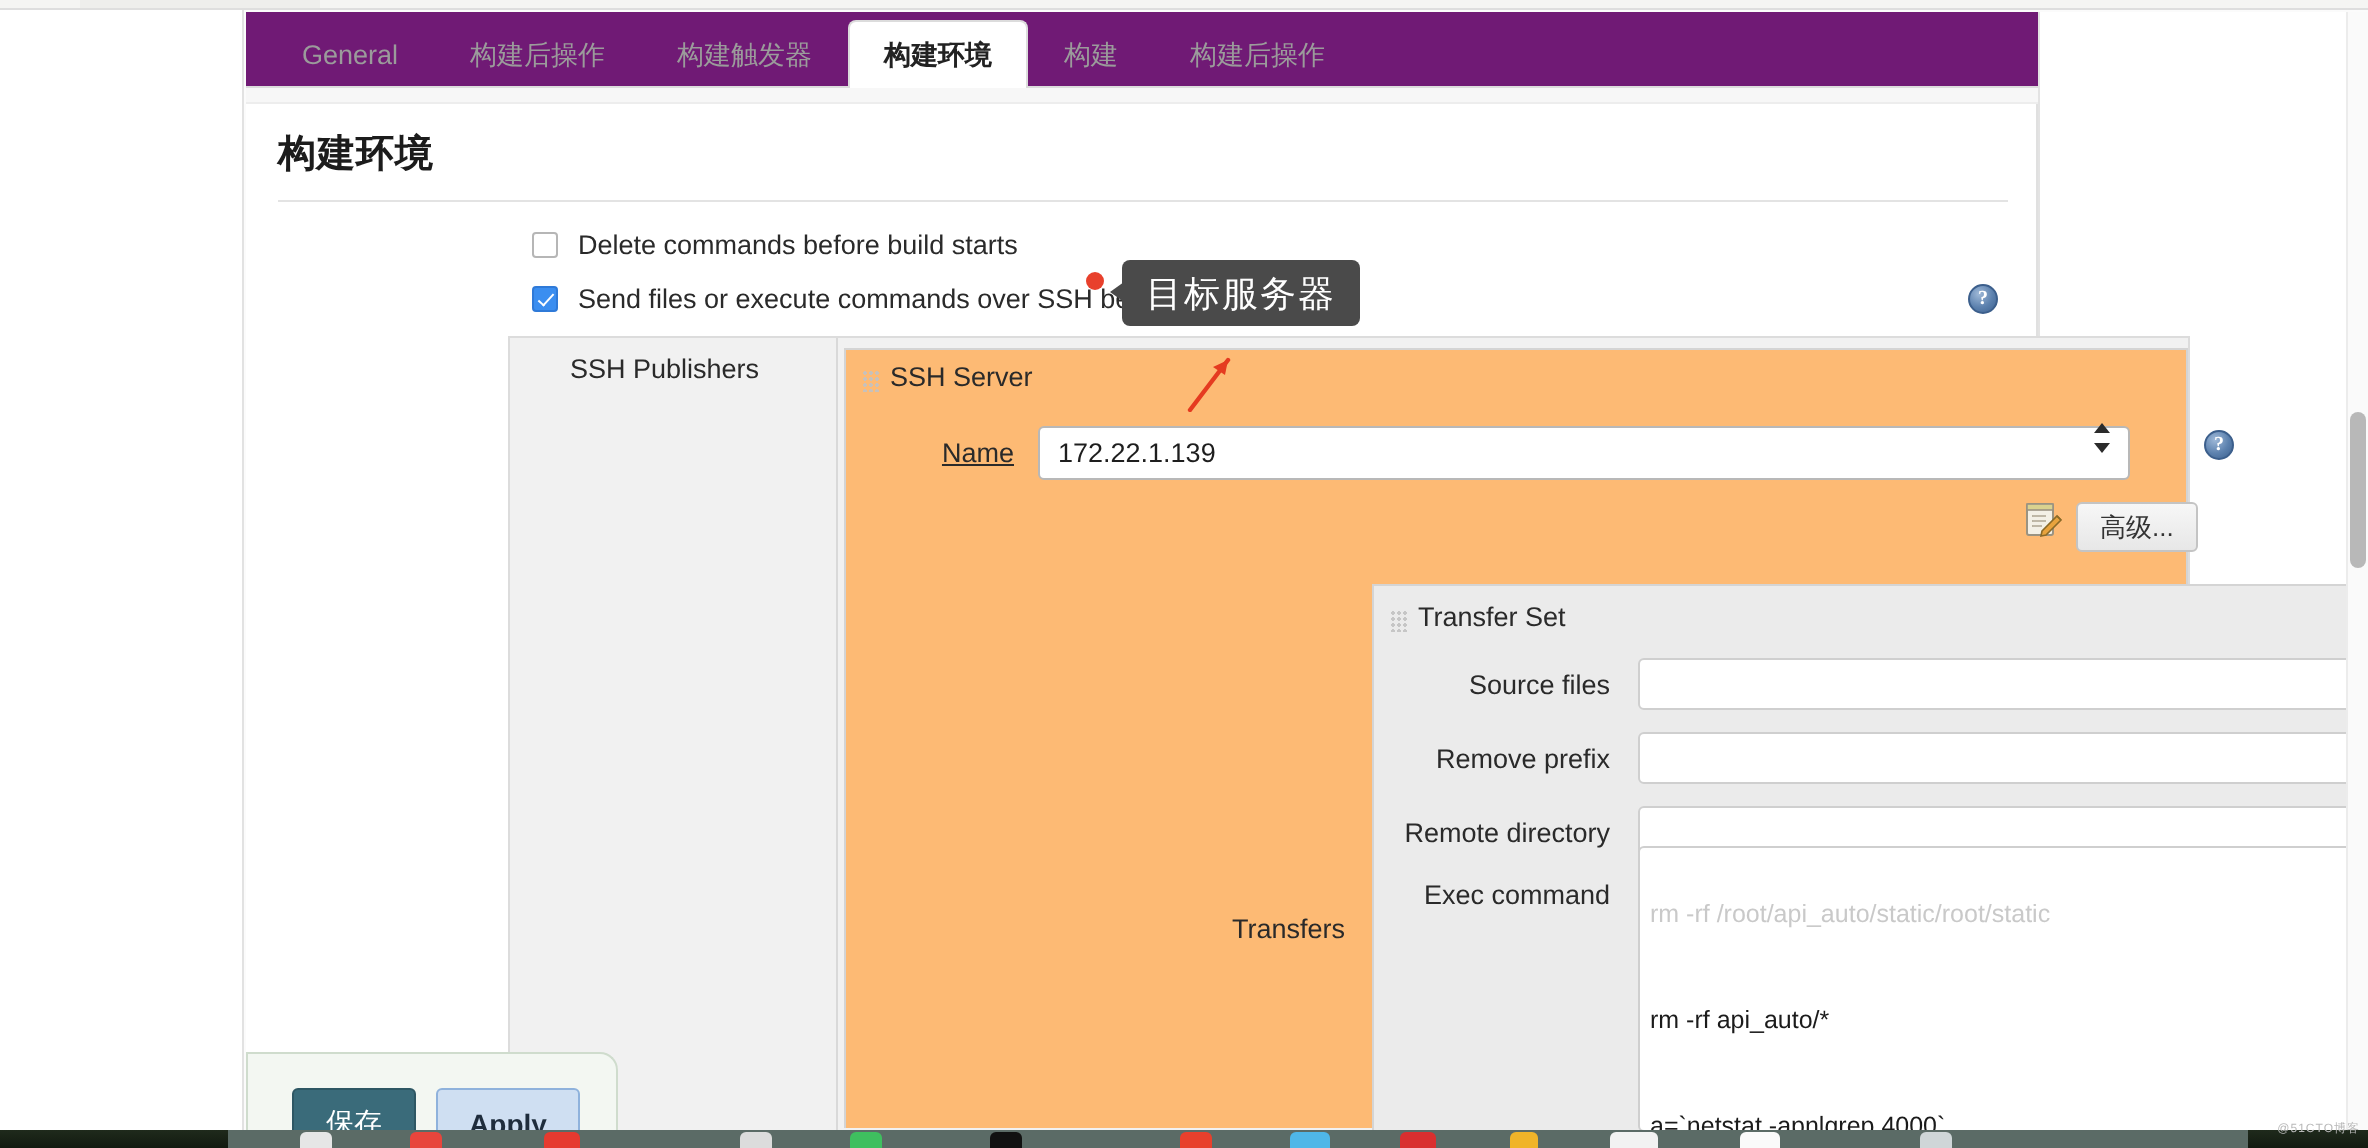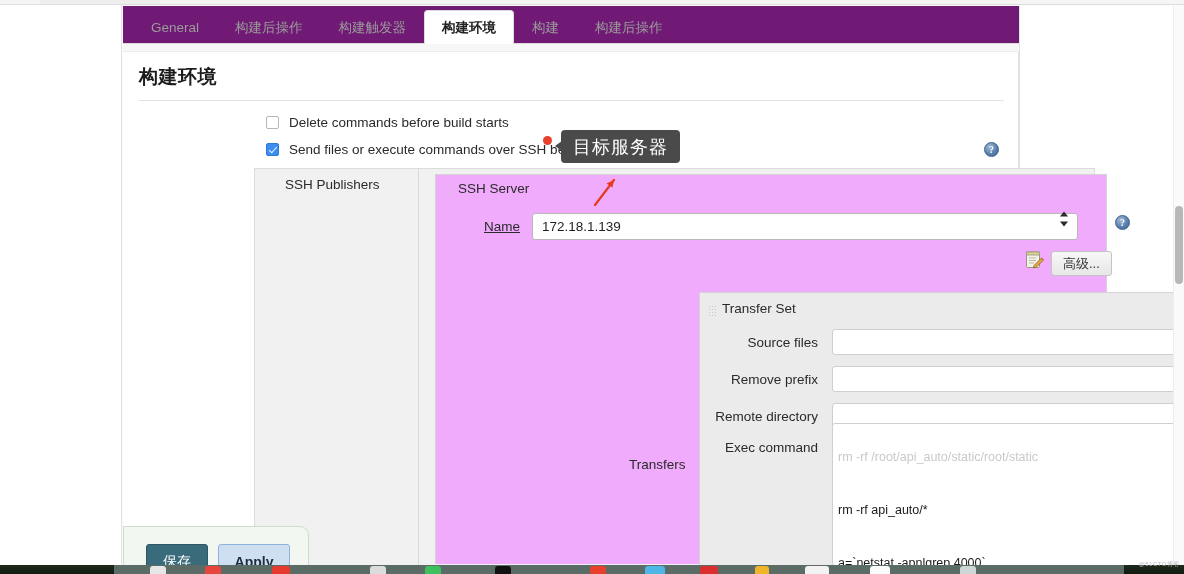--- a/index.html
+++ b/index.html
@@ -205,23 +205,23 @@
   }
   .publishers-left-col {
     position: absolute; left: 0; top: 0;
     width: 164px; height: 398px;
     background: #f1f1f1;
     border-right: 1px solid #d9d9d9;
   }
 
   
   .ssh-panel {
-    position: absolute; left: 180px; top: 5px;
+    position: absolute; left: 167px; top: 5px;
     width: 672px; height: 390px;
-    background: #f0abfc;
+    background: #fdba74;
     border: 1px solid #d4d4d4;
     border-bottom: none;
   }
   .grip {
     position: absolute;
     width: 9px; height: 11px;
     background-image:
       radial-gradient(#c2c2c2 40%, transparent 41%);
     background-size: 3px 3px;
     opacity: 0.9;
@@ -469,21 +469,21 @@
     <div class="publishers-wrap">
       <div class="publishers-left-col"></div>
       <div class="publishers-label">SSH Publishers</div>
 
       <div class="ssh-panel">
         <span class="grip" style="left:8px; top:10px;"></span>
         <span class="panel-title" style="left:22px; top:6px;">SSH Server</span>
 
         <div class="frow" style="left:8px; top:38px; width:650px;">
           <span class="flabel" style="width:76px;text-decoration:underline;">Name</span>
-          <span class="fselect" style="margin-left:12px; width:546px;">172.18.1.139</span>
+          <span class="fselect" style="margin-left:12px; width:546px;">172.22.1.139</span>
         </div>
         <span class="spin" style="position:absolute; left:623px; top:44px;">
           <i class="up"></i>
             <i class="dn"></i>
         </span>
         <span class="help abs" style="left:679px; top:40px;">?</span>
 
         <span class="edit-icon" style="left:589px; top:75px;">
           <svg width="20" height="20" viewBox="0 0 20 20" aria-hidden="true">
             <rect x="1.5" y="2" width="13" height="15.5" rx="1" fill="#f3f0e6" stroke="#9a9382" stroke-width="1"></rect>

